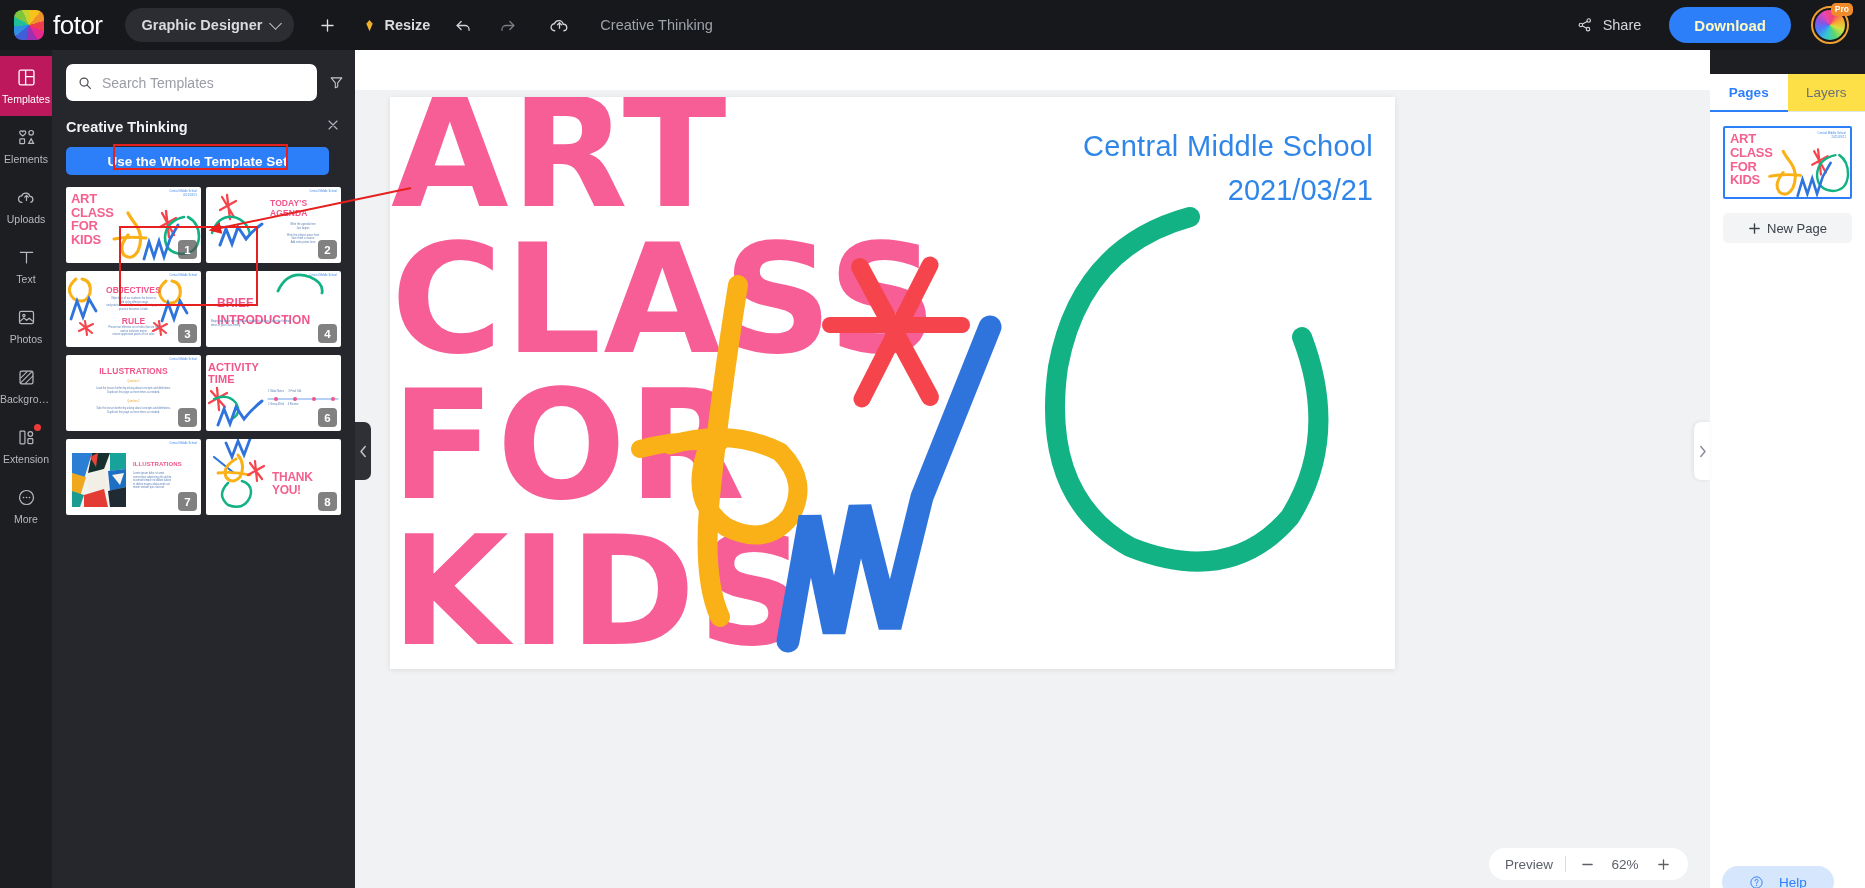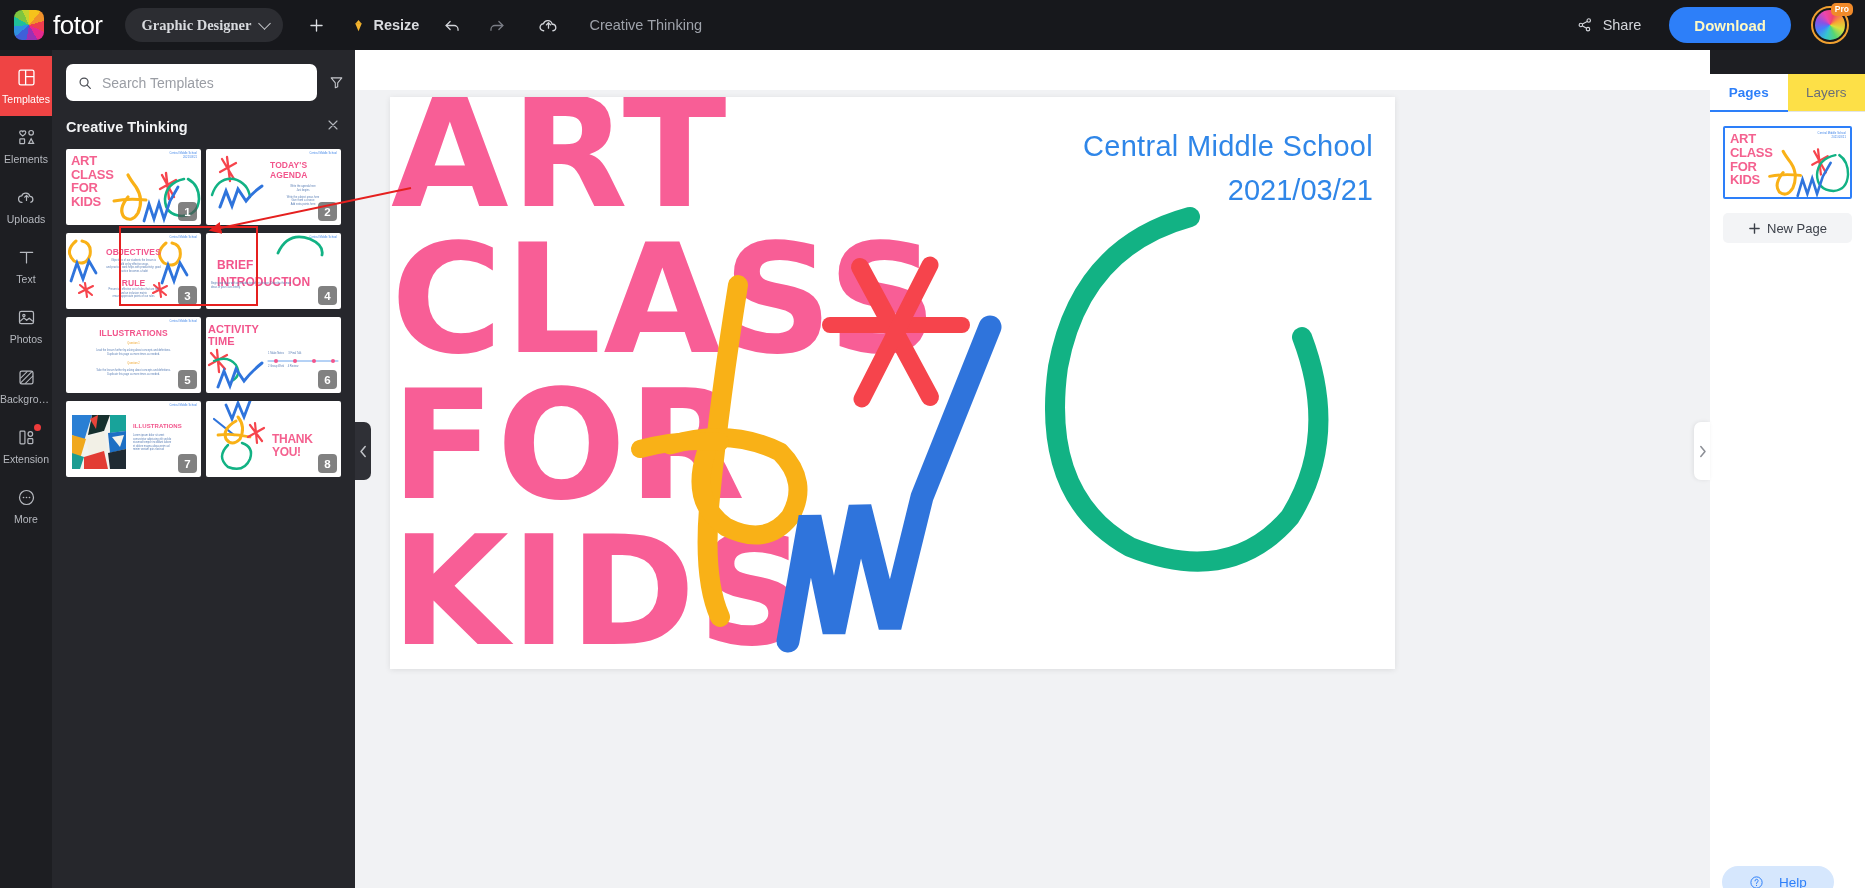--- a/index.html
+++ b/index.html
@@ -36,21 +36,21 @@
   }
   .logo-text {
     color: #fff; font-size: 26px; letter-spacing: -0.5px;
     margin-left: 9px; font-weight: 400;
   }
   .mode-pill {
     margin-left: 22px; height: 34px; border-radius: 18px;
     background: #2c2d32; display: flex; align-items: center;
     padding: 0 14px 0 17px; cursor: pointer;
   }
-  .mode-pill span.lbl { color: #d8dade; font-size: 14.5px; font-weight: 600; font-family: Liberation Serif, serif; }
+  .mode-pill span.lbl { color: #d8dade; font-size: 14.5px; font-weight: 600; }
   .chev {
     width: 9px; height: 9px; margin-left: 9px; margin-top: -3px;
     border-right: 1.6px solid #c8cace; border-bottom: 1.6px solid #c8cace;
     transform: rotate(45deg);
   }
   .tb-icon {
     width: 34px; height: 34px; display: flex; align-items: center; justify-content: center;
     cursor: pointer;
   }
   .plus-btn { margin-left: 16px; }
@@ -102,21 +102,21 @@
     position: absolute; top: 50px; left: 0; width: 52px; height: 838px;
     background: #1d1e22;
     display: flex; flex-direction: column; align-items: center;
     padding-top: 6px;
   }
   .rail-item {
     width: 52px; height: 60px;
     display: flex; flex-direction: column; align-items: center; justify-content: center;
     gap: 5px; cursor: pointer; position: relative;
   }
-  .rail-item.active { background: #ef4444; }
+  .rail-item.active { background: #be185d; }
   .rail-item .lbl {
     color: #b6b9bf; font-size: 10.5px; white-space: nowrap;
     max-width: 52px; overflow: hidden; text-overflow: ellipsis;
   }
   .rail-item.active .lbl { color: #fff; }
   .rail-item svg { width: 21px; height: 21px; }
   .rail-dot {
     position: absolute; top: 8px; right: 11px;
     width: 7px; height: 7px; border-radius: 50%; background: #ed3b3b;
   }
@@ -464,20 +464,24 @@
 
   <div class="panel-title-row">
     <div class="panel-title">Creative Thinking</div>
     <div class="panel-close">
       <svg viewBox="0 0 24 24" width="16" height="16" fill="none" stroke="#b4b7bd" stroke-width="1.7" stroke-linecap="round">
         <path d="M6 6l12 12M18 6L6 18"></path>
       </svg>
     </div>
   </div>
 
+  <div class="use-set-wrap">
+    <button class="use-set-btn">Use the Whole Template Set</button>
+    <div class="anno-box-1"></div>
+  </div>
 
   <div class="thumb-grid">
 
     <div class="thumb">
       <div class="t-corner">Central Middle School<br>2021/03/21</div>
       <div class="t-big">ART<br>CLASS<br>FOR<br>KIDS</div>
       <svg class="t-art" viewBox="0 0 135 76">
         <g stroke-linecap="round" fill="none">
           <path d="M62 48 Q52 60 58 68 Q66 74 72 64 Q78 50 70 38 Q64 30 62 26" stroke="#f9b117" stroke-width="3.2"></path>
           <path d="M48 52 Q62 49 80 51" stroke="#f9b117" stroke-width="3"></path>
@@ -674,20 +678,37 @@
     <svg width="9" height="13" viewBox="0 0 9 13" fill="none" stroke="#c2c4c9" stroke-width="1.5" stroke-linecap="round" stroke-linejoin="round">
       <path d="M6.2 1.5L2 6.5l4.2 5"></path>
     </svg>
   </div>
   <div class="collapse-right">
     <svg width="9" height="13" viewBox="0 0 9 13" fill="none" stroke="#8b8e95" stroke-width="1.5" stroke-linecap="round" stroke-linejoin="round">
       <path d="M2.8 1.5L7 6.5l-4.2 5"></path>
     </svg>
   </div>
 
+  <div class="bottom-bar">
+    <div class="zoom-pill">
+      <span class="preview">Preview</span>
+      <span class="zoom-sep"></span>
+      <span class="zoom-btn">
+        <svg width="13" height="13" viewBox="0 0 14 14" stroke="#5c6069" stroke-width="1.4" stroke-linecap="round">
+            <path d="M2 7h10"></path>
+          </svg>
+      </span>
+      <span class="zoom-val">62%</span>
+      <span class="zoom-btn">
+        <svg width="13" height="13" viewBox="0 0 14 14" stroke="#5c6069" stroke-width="1.4" stroke-linecap="round">
+            <path d="M2 7h10M7 2v10"></path>
+          </svg>
+      </span>
+    </div>
+  </div>
 </div>
 
 <div class="right-panel">
   <div class="rp-tabs">
     <div class="rp-tab active">Pages</div>
     <div class="rp-tab">Layers</div>
   </div>
 
   <div class="rp-body">
     <div class="page-thumb">

